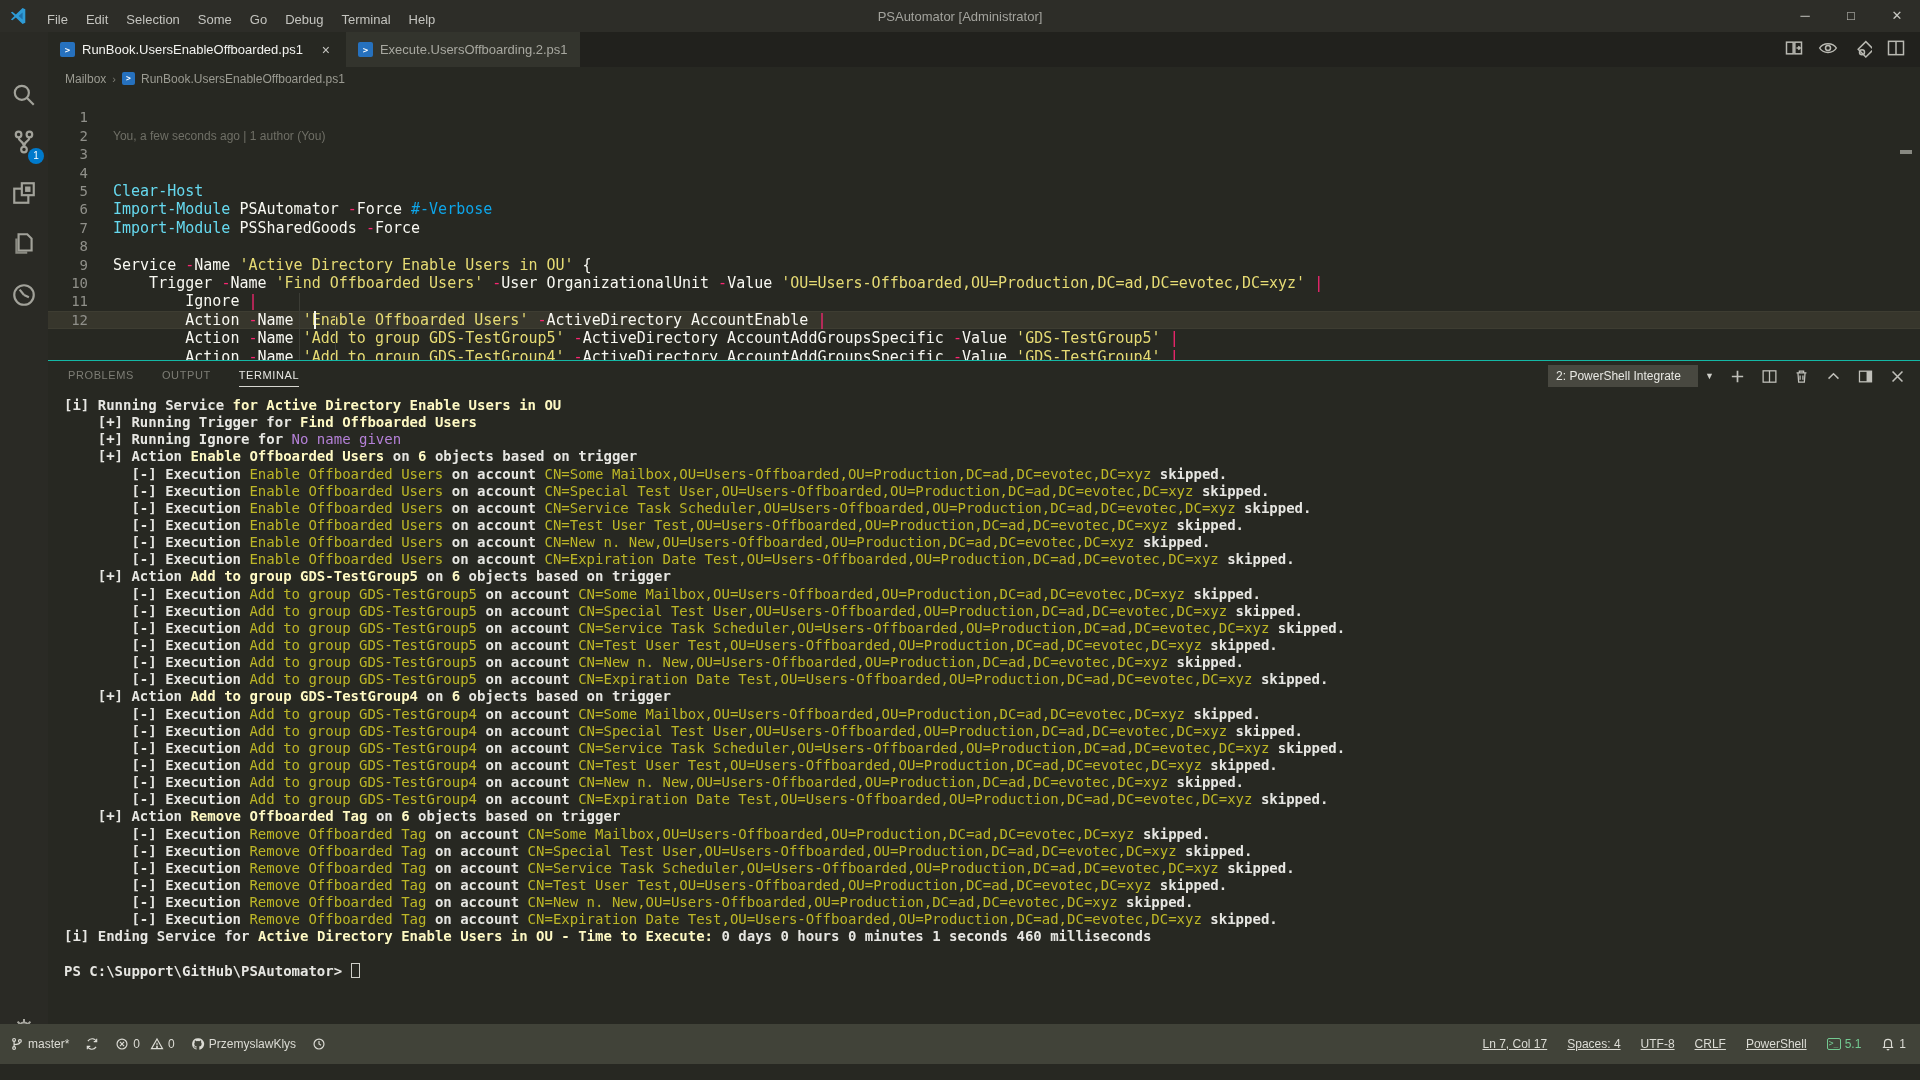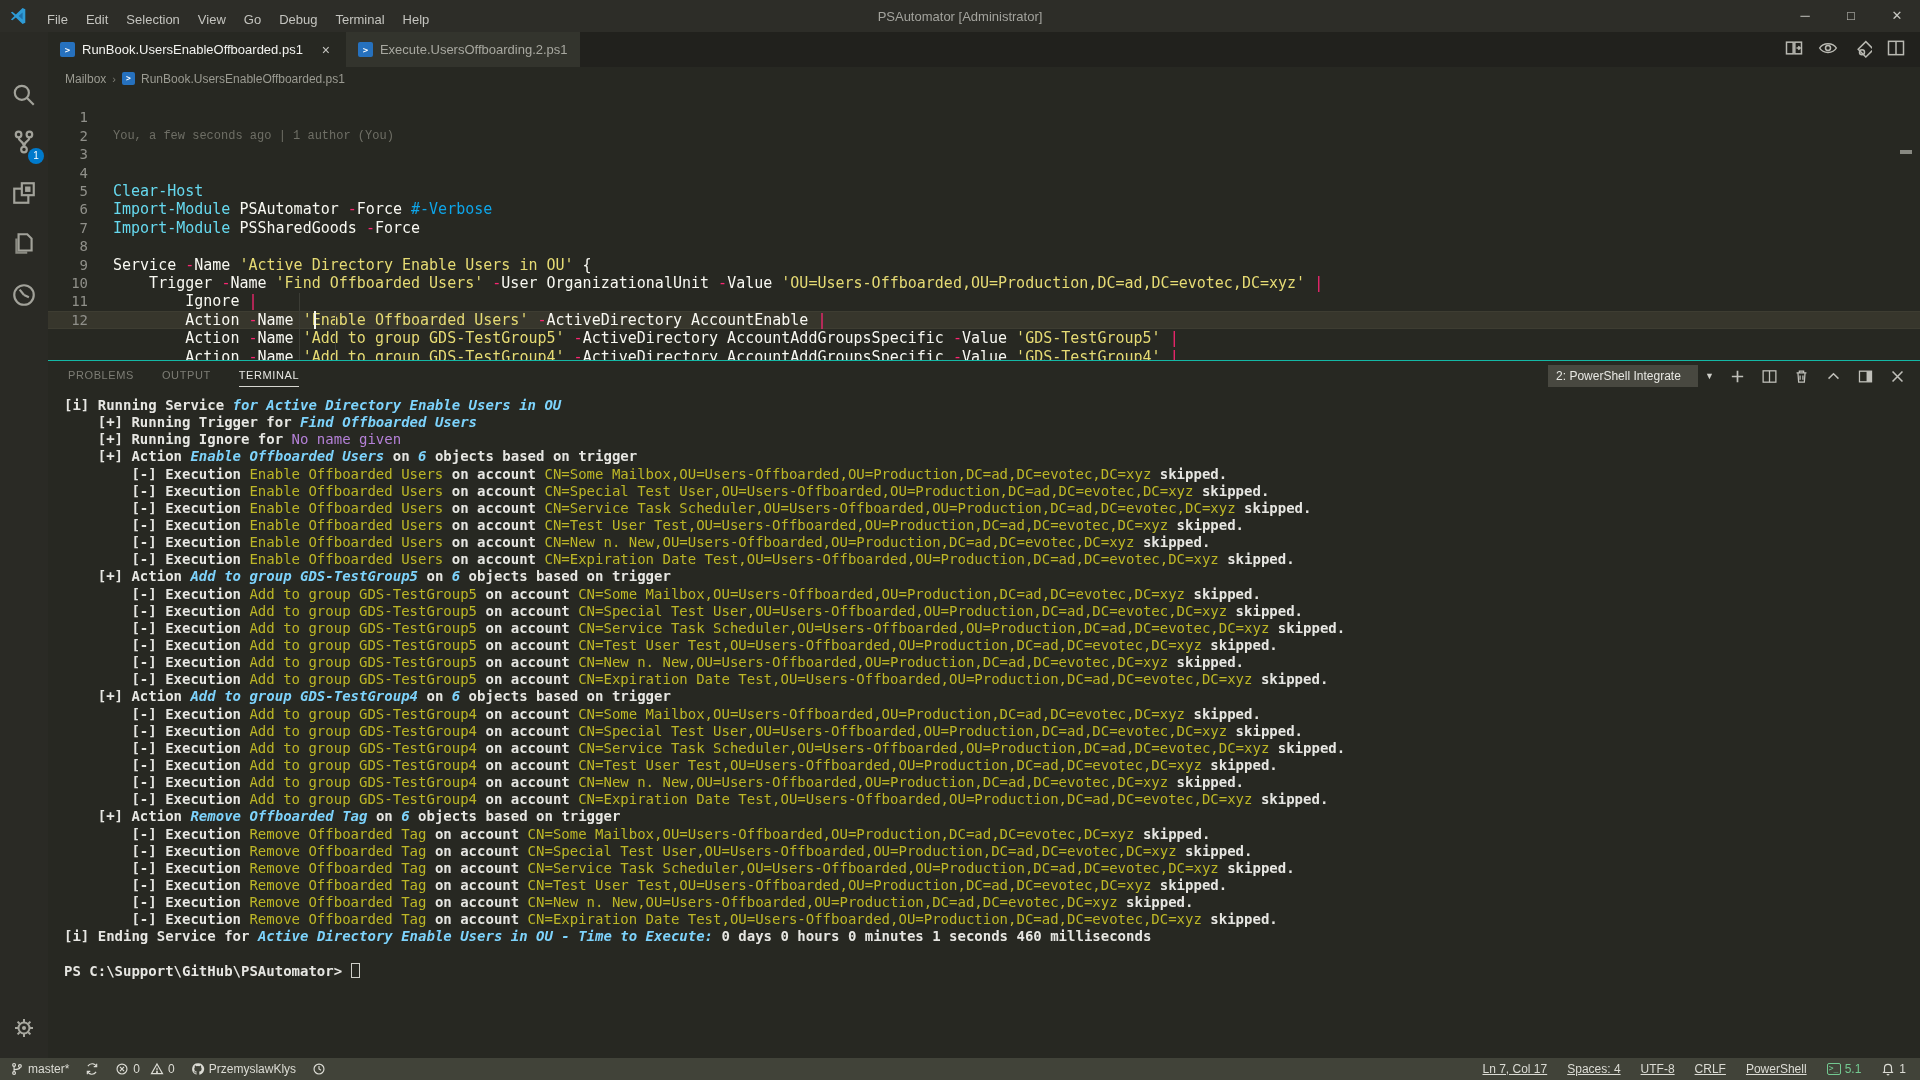--- a/index.html
+++ b/index.html
@@ -39,21 +39,21 @@
   .crumb-sep { color:#7d7d75; font-size:11px; }
   
   #editor { position:absolute; left:48px; top:90px; right:0; height:270px; background:#272822; overflow:hidden; }
   #gutter { position:absolute; left:0; top:18.4px; width:40px; text-align:right;
     font-family:"DejaVu Sans Mono", monospace; font-size:14px; line-height:18.4px; color:#90908a; }
   #code { position:absolute; left:65px; top:0; right:0; font-family:"DejaVu Sans Mono", monospace;
     font-size:15px; line-height:18.4px; white-space:pre; color:#f8f8f2; }
   .code-line { height:18.4px; }
   .ck-w { color:#f8f8f2; } .ck-p { color:#f92672; } .ck-s { color:#e6db74; }
   .ck-c { color:#66d9ef; } .ck-m { color:#0ea5e9; }
-  #blame { font-family:Liberation Mono, monospace; font-size:12px; color:#6f6f66; height:18.4px; line-height:18.4px; }
+  #blame { font-family:Liberation Sans, sans-serif; font-size:12px; color:#6f6f66; height:18.4px; line-height:18.4px; }
   #line-highlight { position:absolute; left:0; right:0; top:220.8px; height:18.4px;
     background:#37362c; border-top:1px solid #3e3d32; border-bottom:1px solid #3e3d32; z-index:0; }
   #gutter,#code { z-index:1; }
   .indent-guide { position:absolute; width:1px; background:#3b3c35; z-index:1; }
   #guide1 { left:251px; top:203px; height:110px; }
   #guide2 { left:287px; top:221px; height:92px; }
   #cursor { position:absolute; left:266px; top:221px; width:2px; height:18px; background:#f8f8f0; z-index:2; }
   #overview-mark { position:absolute; right:8px; top:60px; width:12px; height:4px; background:#9a9a93; opacity:.85; }
   
   #panel { position:absolute; left:48px; top:360px; right:0; bottom:22px; background:#272822; border-top:1px solid #14b8a6; }
@@ -61,26 +61,26 @@
   .panel-tab { padding-bottom:5px; }
   .panel-tab.active { color:#e6e6e2; border-bottom:1px solid #d7d7d1; }
   #panel-right { position:absolute; right:14px; top:4px; display:flex; align-items:center; gap:15px; color:#c0c0ba; }
   #term-select { background:#484840; color:#e8e8e3; font-size:12px; height:22px; line-height:22px; padding:0 8px; min-width:150px; }
   #term-caret { font-size:9px; color:#cfcfc9; margin-left:-8px; }
   #panel-right svg { width:17px; height:17px; }
   #terminal { position:absolute; left:16px; top:36px; right:0; bottom:0; font-family:"DejaVu Sans Mono", monospace;
     font-size:14px; line-height:17.15px; white-space:pre; overflow:hidden; }
   .t-line { height:17.15px; }
   .tk-w { color:#e6e6e2; font-weight:bold; }
-  .tk-g { color:#7dd3fc; font-weight:bold;font-style:italic; }
+  .tk-g { color:#fef9c3; font-weight:bold; }
   .tk-y { color:#bdb727; }
   .tk-m { color:#b581d8; }
   #term-cursor { display:inline-block; width:9px; height:15px; border:1px solid #cfcfc9; vertical-align:-2px; }
   
-  #statusbar { position:absolute; left:0; bottom:0; width:1920px; height:22px; background:#414339;
+  #statusbar { position:absolute; left:0; bottom:16px; width:1920px; height:40px; background:#414339;
     color:#dcdcd5; font-size:12px; display:flex; align-items:center; }
   #status-left { display:flex; align-items:center; gap:16px; padding-left:10px; }
   #status-right { margin-left:auto; display:flex; align-items:center; gap:20px; padding-right:14px; }
   .st-item { display:flex; align-items:center; gap:4px; }
   .st-item svg { width:14px; height:14px; }
   #ps-session { color:#73c991; display:flex; align-items:center; gap:4px; }
   #ps-box { width:14px; height:12px; border:1px solid #73c991; border-radius:2px; font-size:8px; line-height:10px;
     text-align:center; font-family:"DejaVu Sans Mono", monospace; }
   #settings-gear { position:absolute; left:0; bottom:32px; width:48px; height:40px; display:flex;
     align-items:center; justify-content:center; color:#a8a8a0; }
@@ -93,21 +93,21 @@
 
   <div id="titlebar">
     <svg id="logo" viewBox="0 0 20 20">
       <path d="M14 1 L6.5 8.2 L2.6 5.2 L1 6 L5 10 L1 14 L2.6 14.8 L6.5 11.8 L14 19 L17 17.5 V2.5 Z" fill="#2e9bd6"></path>
       <path d="M14 6 L9.5 10 L14 14 Z" fill="#1e6ea8"></path>
     </svg>
     <div id="menus" style="display: flex;">
         <span class="menu-item">File</span>
         <span class="menu-item">Edit</span>
         <span class="menu-item">Selection</span>
-        <span class="menu-item">View</span>
+        <span class="menu-item">Some</span>
         <span class="menu-item">Go</span>
         <span class="menu-item">Debug</span>
         <span class="menu-item">Terminal</span>
         <span class="menu-item">Help</span>
       </div>
     <div id="window-title">PSAutomator [Administrator]</div>
     <div id="win-controls">
       <span class="win-btn">─</span>
       <span class="win-btn">□</span>
       <span class="win-btn">✕</span>

